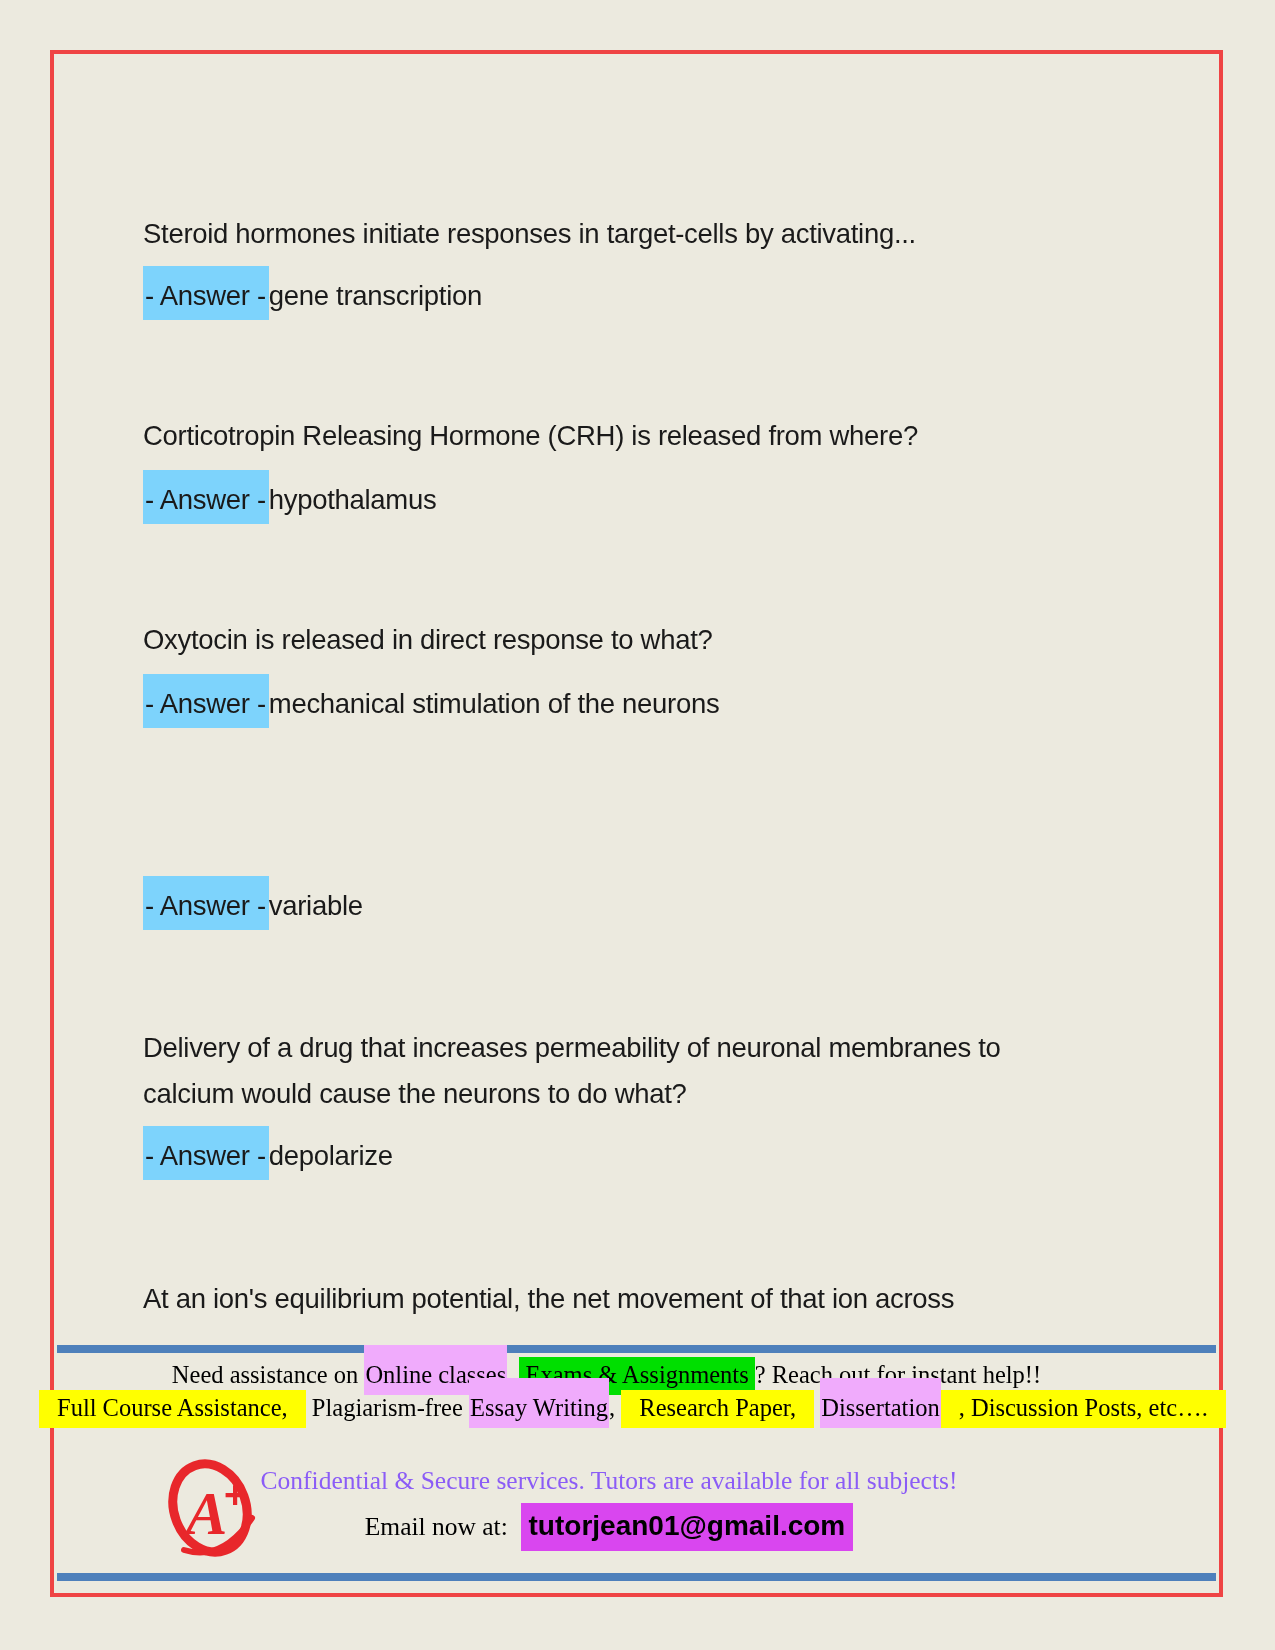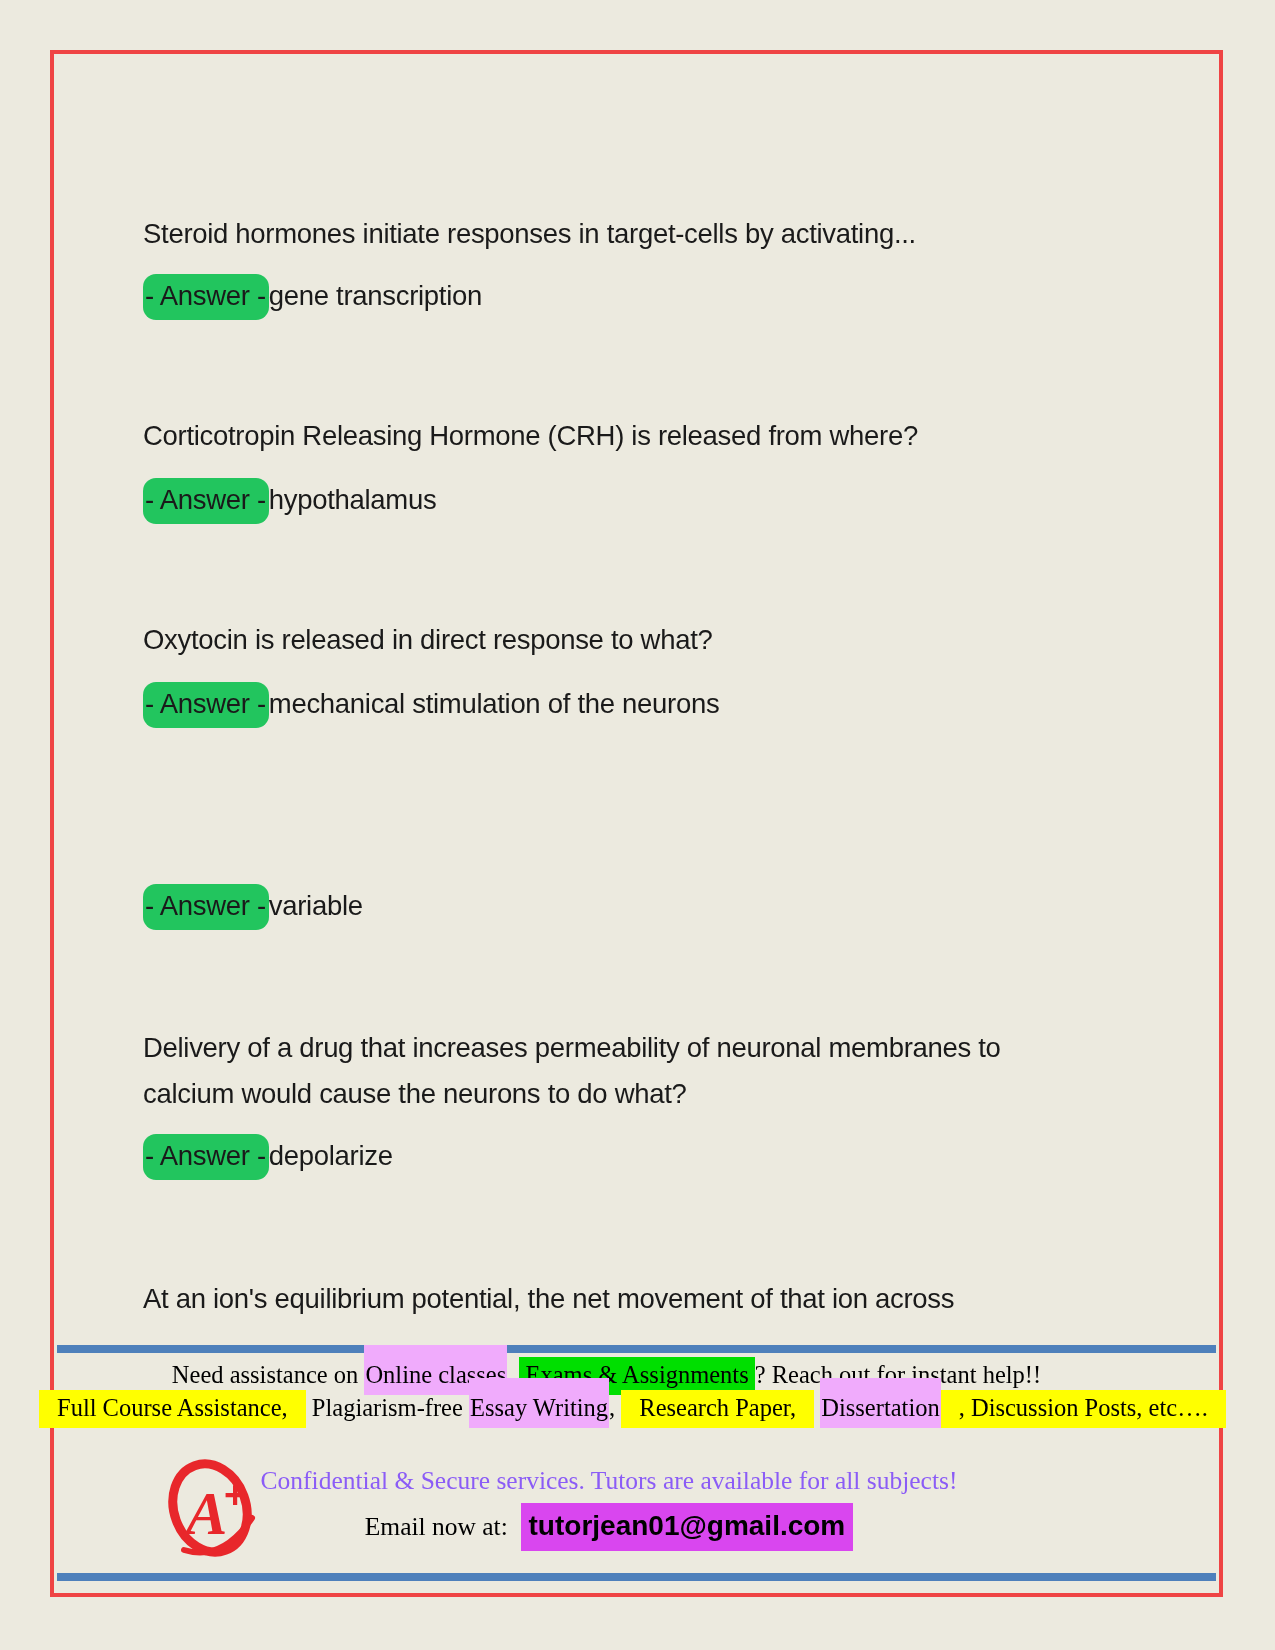--- a/index.html
+++ b/index.html
@@ -23,21 +23,21 @@
     left:89px; width:1020px;
     font-size:27.5px; line-height:46px;
     color:#1a1a1a; letter-spacing:-0.3px;
   }
   .q.narrow { width:930px; }
   .a {
     left:89px; width:1020px;
     font-size:27.5px; line-height:46px;
     color:#1a1a1a; letter-spacing:-0.3px;
   }
-  .hl-ans { background:#22c55e; padding:6px 3px 9px 2px;border-radius:13px; }
+  .hl-ans { background:#7dd3fc; padding:14px 3px 9px 2px; }
 
   
   .divider {
     left:3px; right:3px; height:8px;
     background:#4e80bb;
   }
 
   
   .footer-line {
     left:-15px; right:45px;

